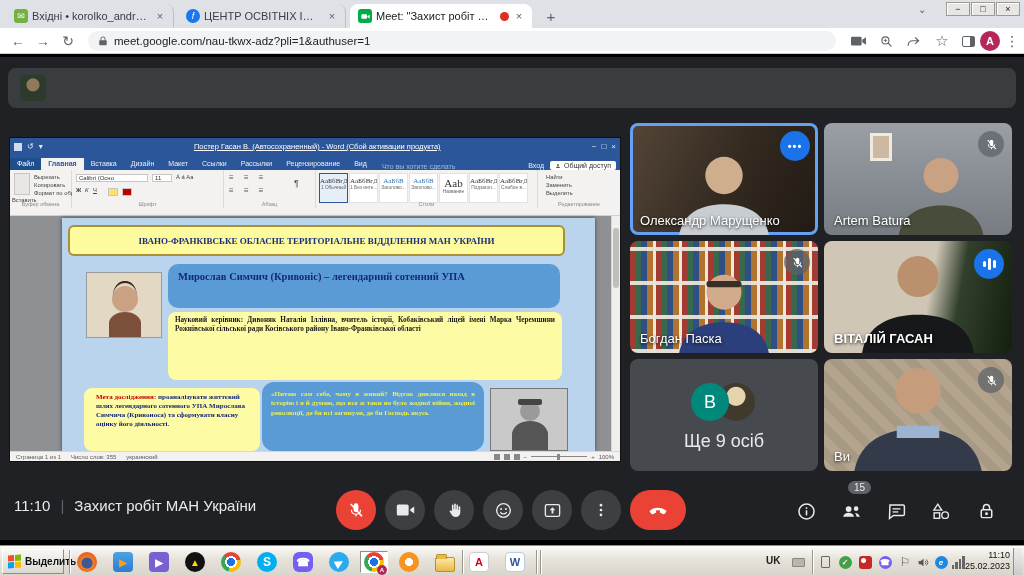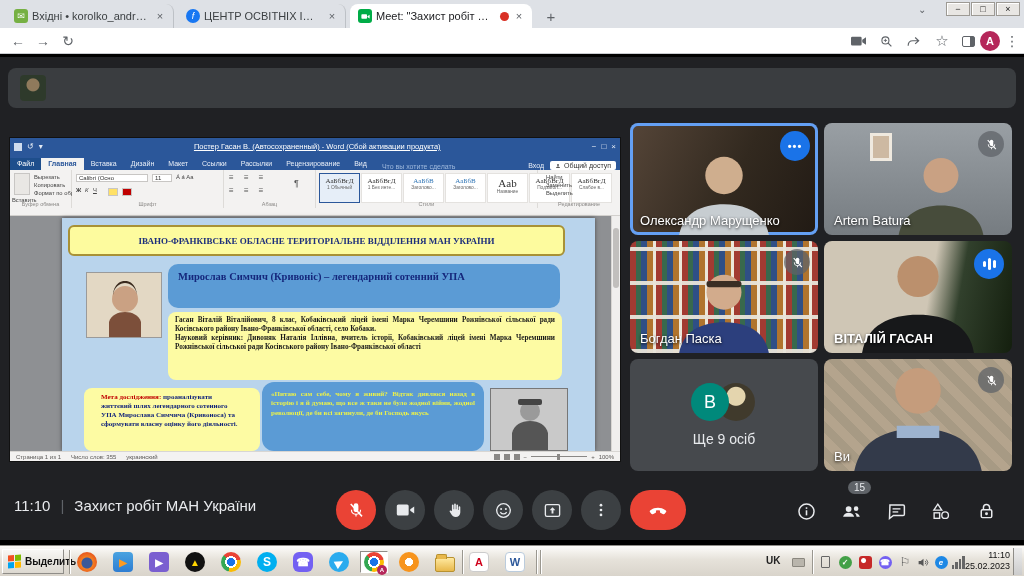--- a/index.html
+++ b/index.html
@@ -44,58 +44,58 @@
   .wtab.file{background:#1e4e8c;color:#fff;}
   .wtab.on{background:#f3f2f1;color:#2b579a;font-weight:bold;}
   .wtell{color:#9fb9dd;margin-left:8px;white-space:nowrap;}
   .wshare{margin-left:auto;display:flex;align-items:center;gap:6px;padding-right:4px;}
   .wsharebtn{background:#fff;color:#333;border-radius:2px;padding:1px 5px;display:flex;gap:3px;align-items:center;}
   .ribbon{left:0;top:32px;width:610px;height:46px;background:#f3f2f1;border-bottom:1px solid #d2d0cd;}
   .rgroup{position:absolute;top:0;height:38px;border-right:1px solid #dddbd8;}
   .rlabel{position:absolute;bottom:1px;width:100%;text-align:center;font-size:5.5px;color:#8a8886;}
   .rsmall{font-size:5.8px;color:#444;white-space:nowrap;}
   .fontbox{border:1px solid #c8c6c4;background:#fff;font-size:6px;color:#333;padding:0 2px;white-space:nowrap;}
-  .stylecard{width:41px;height:30px;border:1px solid #e4e2df;background:#fff;text-align:center;overflow:hidden;}
+  .stylecard{width:29px;height:30px;border:1px solid #e4e2df;background:#fff;text-align:center;overflow:hidden;}
   .stylecard.sel{border:1px solid #2b579a;background:#e6eef8;}
   .stylecard .s{font-family:"Liberation Serif",serif;font-size:7px;color:#333;display:block;margin-top:3px;white-space:nowrap;}
   .stylecard .s.blue{color:#2e74b5;}
   .stylecard .s.big{font-size:11px;}
   .stylecard .n{font-size:4.8px;color:#666;display:block;white-space:nowrap;}
   .docarea{left:0;top:78px;width:610px;height:235px;background:#8e9093;}
   .page{left:52px;top:2px;width:533px;height:233px;background:#b9d4ec;overflow:hidden;box-shadow:0 0 4px rgba(0,0,0,.5);}
   .vscroll{left:601px;top:0;width:9px;height:235px;background:#f0efee;border-left:1px solid #d8d6d3;}
   .vthumb{left:1px;top:12px;width:6px;height:60px;background:#c1bfbd;border-radius:3px;}
   .wstatus{left:0;top:313px;width:610px;height:10px;background:#f3f2f1;border-top:1px solid #d8d6d3;display:flex;align-items:center;font-size:6px;color:#5a5856;padding:0 6px;gap:10px;}
   .zoomtrack{width:56px;height:1px;background:#8a8886;position:relative;}
   .zoomthumb{position:absolute;left:26px;top:-2.5px;width:3px;height:6px;background:#8a8886;}
 
   
   .serif{font-family:"Liberation Serif",serif;}
   .pheader{left:6px;top:7px;width:497px;height:31px;background:#fdfb9e;border:2px solid #a89136;border-radius:6px;display:flex;align-items:center;justify-content:center;font-size:9px;font-weight:bold;color:#1c2e7c;text-align:center;}
   .pphoto{left:24px;top:54px;width:76px;height:66px;background:linear-gradient(#efe7da,#d9cbb4);border:1px solid #9a9a9a;overflow:hidden;}
   .psubject{left:106px;top:46px;width:392px;height:44px;background:#5b9bd5;border-radius:10px;color:#15277c;font-weight:bold;font-size:10.5px;padding:6px 10px;line-height:1.35;}
   .pinfo{left:106px;top:94px;width:394px;height:68px;background:#fdfba3;border-radius:8px;color:#1a1a1a;font-weight:bold;font-size:7.2px;padding:4px 7px;text-align:justify;line-height:1.25;}
-  .pgoal{left:22px;top:170px;width:176px;height:63px;background:#fdfba3;border-radius:8px;font-weight:bold;font-size:7px;padding:5px 17px;line-height:1.3;color:#15277c;}
+  .pgoal{left:22px;top:170px;width:176px;height:63px;background:#fdfba3;border-radius:8px;font-weight:bold;font-size:7px;padding:5px 12px;line-height:1.3;color:#15277c;}
   .pgoal .lbl{color:#c00000;}
   .pquote{left:200px;top:164px;width:222px;height:69px;background:#5b9bd5;border-radius:12px;color:#e9f04c;font-weight:bold;font-size:7px;padding:8px 9px;text-align:justify;line-height:1.35;}
   .psoldier{left:428px;top:170px;width:78px;height:63px;background:linear-gradient(#d8d8d8,#a9a9a9);border:1px solid #777;overflow:hidden;}
 
   
   .tile{width:188px;height:112px;border-radius:8px;background:#3c4043;overflow:hidden;}
   .tile .nm{position:absolute;left:10px;bottom:7px;font-size:13px;color:#fff;text-shadow:0 1px 3px rgba(0,0,0,.9);white-space:nowrap;}
   .sil{position:absolute;left:50%;bottom:0;transform:translateX(-50%);height:78%;}
   .micoff{position:absolute;right:8px;top:8px;width:26px;height:26px;border-radius:50%;background:rgba(95,99,104,.75);display:flex;align-items:center;justify-content:center;}
   .bluebadge{position:absolute;right:8px;top:8px;width:30px;height:30px;border-radius:50%;background:#1a73e8;display:flex;align-items:center;justify-content:center;color:#fff;}
   .dots3{font-size:11px;letter-spacing:1px;font-weight:bold;}
   .eq{display:flex;gap:2px;align-items:center;height:14px;}
   .eq i{width:3px;background:#fff;border-radius:2px;display:block;}
   .speakframe{box-shadow:0 0 0 3px #64a0f4 inset;border-radius:8px;}
   .avstack{position:absolute;left:50%;top:24px;transform:translateX(-50%);width:66px;height:40px;}
   .avc{position:absolute;width:38px;height:38px;border-radius:50%;display:flex;align-items:center;justify-content:center;font-size:18px;color:#fff;}
-  .moretxt{position:absolute;left:0;right:0;top:72px;text-align:center;font-size:14px;color:#e8eaed;}
+  .moretxt{position:absolute;left:0;right:0;top:72px;text-align:center;font-size:18px;color:#e8eaed;}
 
   
   .ctrl-left{left:14px;top:440px;display:flex;align-items:center;gap:10px;color:#e8eaed;font-size:15px;}
   .ctrl-left .sep{color:#5f6368;}
   .cbtn{top:433px;width:40px;height:40px;border-radius:50%;background:#3c4043;display:flex;align-items:center;justify-content:center;}
   .cbtn.red{background:#ea4335;}
   .endcall{top:433px;width:56px;height:40px;border-radius:20px;background:#ea4335;display:flex;align-items:center;justify-content:center;}
   .ricon{top:441px;width:26px;height:26px;display:flex;align-items:center;justify-content:center;color:#e8eaed;}
   .badge15{left:848px;top:424px;background:#5f6368;color:#e8eaed;font-size:10px;border-radius:9px;padding:1px 6px;}
   .blackstrip{left:0;top:483px;width:1024px;height:8px;background:#000;}
@@ -148,20 +148,26 @@
     <div class="abs chev" style="left:918px;">⌄</div>
     <div class="abs winbtn" style="left:946px;">−</div>
     <div class="abs winbtn" style="left:971px;">□</div>
     <div class="abs winbtn" style="left:996px;">×</div>
   </div>
 
   <div class="abs addrbar">
     <div class="abs navic" style="left:8px;">←</div>
     <div class="abs navic" style="left:33px;">→</div>
     <div class="abs navic" style="left:58px;">↻</div>
+    <div class="abs urlbox">
+      <svg width="10" height="12" viewBox="0 0 24 24">
+          <path fill="#5f6368" d="M6 10V7a6 6 0 0 1 12 0v3h1a2 2 0 0 1 2 2v8a2 2 0 0 1-2 2H5a2 2 0 0 1-2-2v-8a2 2 0 0 1 2-2zm2 0h8V7a4 4 0 0 0-8 0z"></path>
+        </svg>
+      <span class="urltext">meet.google.com/nau-tkwx-adz?pli=1&amp;authuser=1</span>
+    </div>
     <div class="abs addric" style="left:848px;">
       <svg width="15" height="12" viewBox="0 0 24 18">
           <path fill="#5f6368" d="M2 2h13a2 2 0 0 1 2 2v10a2 2 0 0 1-2 2H2a2 2 0 0 1-2-2V4a2 2 0 0 1 2-2zm16 5 6-4v12l-6-4z"></path>
         </svg>
     </div>
     <div class="abs addric" style="left:876px;">
       <svg width="13" height="13" viewBox="0 0 24 24">
           <circle cx="10" cy="10" r="6.5" fill="none" stroke="#5f6368" stroke-width="2"></circle>
           <line x1="15" y1="15" x2="21" y2="21" stroke="#5f6368" stroke-width="2.4"></line>
           <line x1="7" y1="10" x2="13" y2="10" stroke="#5f6368" stroke-width="1.6"></line>
@@ -302,21 +308,20 @@
                 <rect width="76" height="66" fill="#e3d8c4"></rect>
                 <circle cx="38" cy="26" r="13" fill="#caa183"></circle>
                 <path d="M38 39c-7 0-14 3-16 10v17h32V49c-2-7-9-10-16-10z" fill="#7c4f3a"></path>
                 <path d="M26 22c1-8 7-12 12-12s11 4 12 12c0-3-2-14-12-14s-12 11-12 14z" fill="#3a2a1e"></path>
               </svg>
           </div>
           <div class="abs psubject serif">
             <span>Мирослав Симчич (Кривоніс) – легендарний сотенний УПА</span>
           </div>
           <div class="abs pinfo serif">
-            <div>Гасан Віталій Віталійович, 8 клас, Кобаківський ліцей імені Марка Черемшини Рожнівської сільської ради Косівського району Івано-Франківської області, село Кобаки.</div>
             <div>Науковий керівник: Дивоняк Наталія Іллівна, вчитель історії, Кобаківський ліцей імені Марка Черемшини Рожнівської сільської ради Косівського району Івано-Франківської області</div>
           </div>
           <div class="abs pgoal serif">
             <span class="lbl">Мета дослідження:</span><span> проаналізувати життєвий шлях легендарного сотенного УПА Мирослава Симчича (Кривоноса) та сформувати власну оцінку його діяльності.</span>
           </div>
           <div class="abs pquote serif">
             <span>«Питаю сам себе, чому я живий? Відтак дивлюся назад в історію і я й думаю, що все ж таки не було жодної війни, жодної революції, де би всі загинули, де би Господь якусь</span>
           </div>
           <div class="abs psoldier">
             <svg width="78" height="63" viewBox="0 0 78 63">

